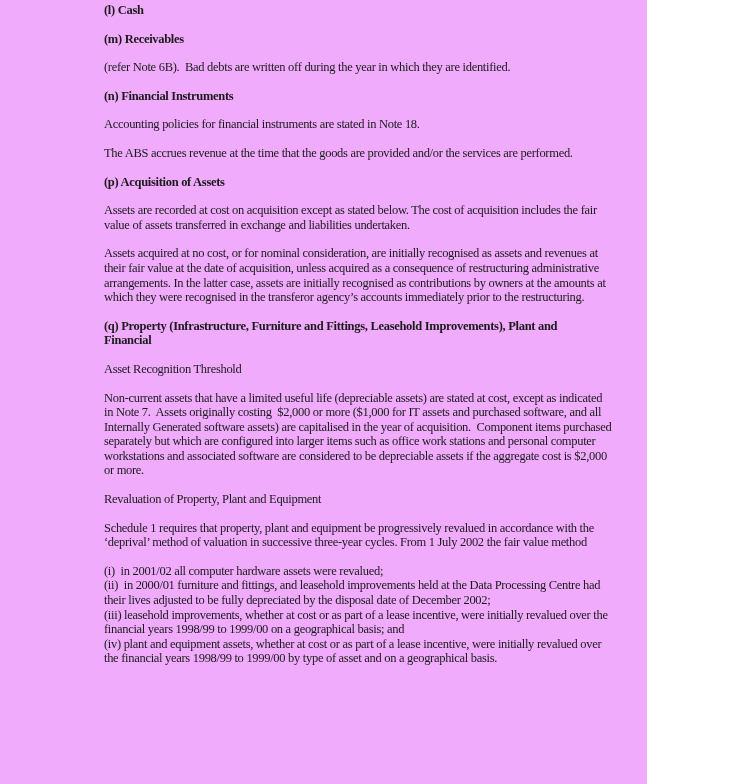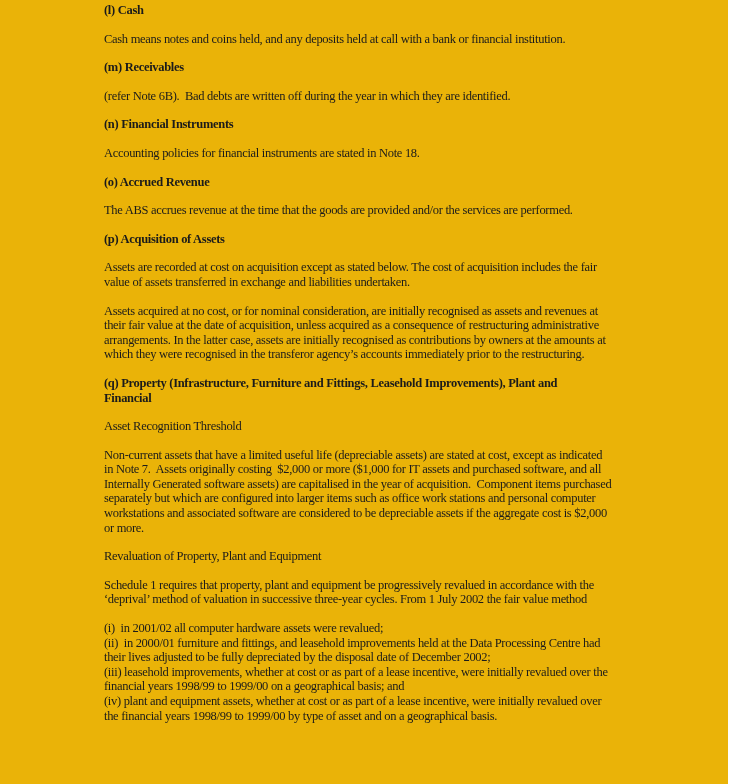--- a/index.html
+++ b/index.html
@@ -2,23 +2,23 @@
 <html><head>
 <meta charset="utf-8">
 <style>
   html, body {
     margin: 0;
     padding: 0;
     background: #ffffff;
   }
   .page {
     position: relative;
-    width: 728px;
+    width: 647px;
     height: 784px;
-    background: #eab308;
+    background: #f0abfc;
     overflow: hidden;
   }
   .content {
     box-sizing: border-box;
     padding: 3px 0 0 104px;
     font-family: "Liberation Serif", "DejaVu Serif", serif;
     font-size: 12.5px;
     line-height: 14.6px;
     letter-spacing: -0.3px;
     color: #1b1b1b;
@@ -40,37 +40,31 @@
   }
 </style>
 </head>
 <body>
 
 <main class="page">
   <section class="content" id="doc-body">
       <div class="block heading">
         <span class="line">(l) Cash</span>
       </div>
-      <div class="block paragraph">
-        <span class="line">Cash means notes and coins held, and any deposits held at call with a bank or financial institution.</span>
-      </div>
       <div class="block heading">
         <span class="line">(m) Receivables</span>
       </div>
       <div class="block paragraph">
         <span class="line">(refer Note 6B).  Bad debts are written off during the year in which they are identified.</span>
       </div>
       <div class="block heading extra-space">
         <span class="line">(n) Financial Instruments</span>
       </div>
       <div class="block paragraph">
         <span class="line">Accounting policies for financial instruments are stated in Note 18.</span>
-      </div>
-      <div class="block heading">
-        <span class="line">(o) Accrued Revenue</span>
       </div>
       <div class="block paragraph">
         <span class="line">The ABS accrues revenue at the time that the goods are provided and/or the services are performed.</span>
       </div>
       <div class="block heading">
         <span class="line">(p) Acquisition of Assets</span>
       </div>
       <div class="block paragraph">
         <span class="line">Assets are recorded at cost on acquisition except as stated below. The cost of acquisition includes the fair</span>
         <span class="line">value of assets transferred in exchange and liabilities undertaken.</span>

